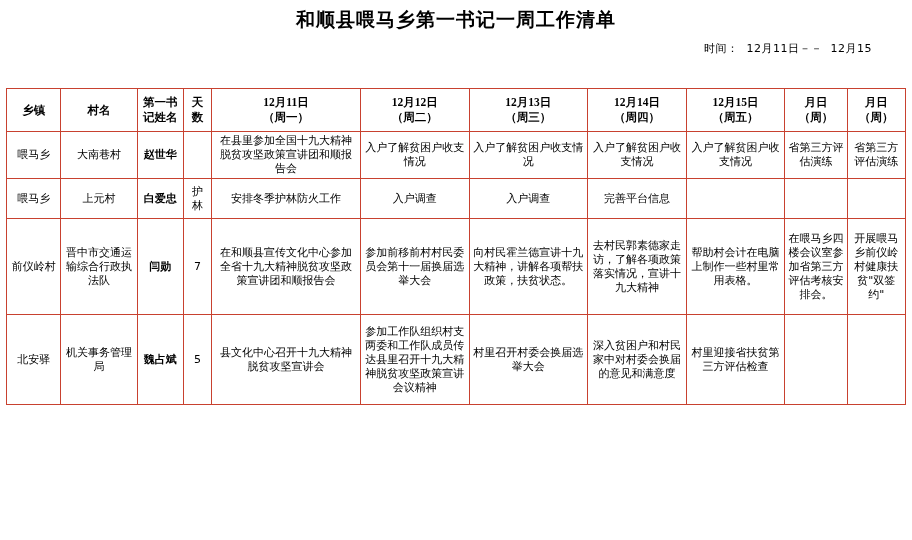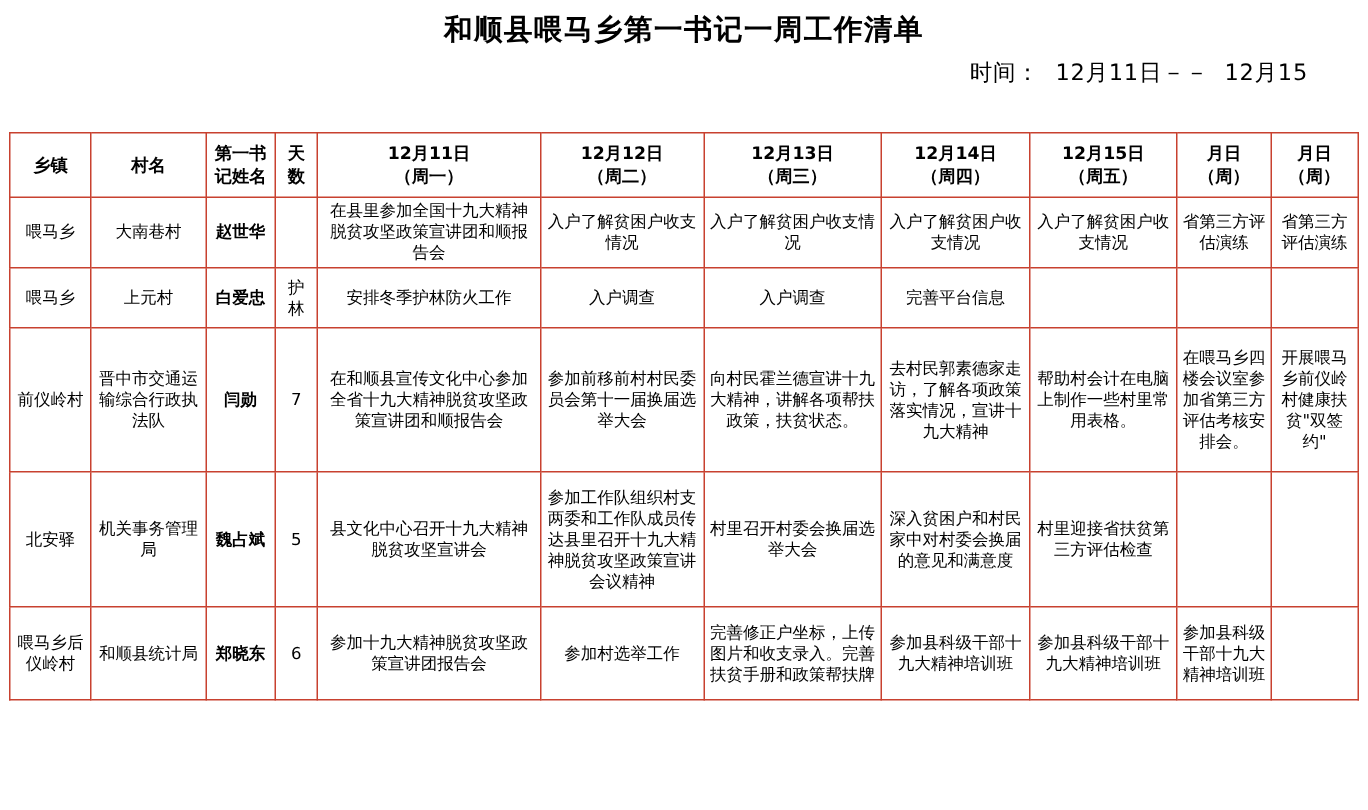--- a/index.html
+++ b/index.html
@@ -28,21 +28,21 @@
     font-weight: bold;
     letter-spacing: 1px;
     padding-top: 7px;
     padding-bottom: 6px;
     font-family: "DejaVu Serif", "Liberation Serif", serif;
   }
   .meta-row {
     display: flex;
     justify-content: flex-end;
     align-items: center;
-    font-size: 15px;
+    font-size: 11px;
     padding-right: 34px;
     padding-bottom: 4px;
     height: 18px;
   }
   .meta-row .meta-text {
     white-space: pre;
     letter-spacing: 0.5px;
   }
   table.sheet {
     border-collapse: collapse;
@@ -59,20 +59,21 @@
     padding: 2px 3px;
     word-break: break-all;
   }
   thead td {
     font-weight: bold;
     font-size: 11.5px;
     height: 38px;
   }
   td.head-date {
     font-weight: bold;
+    font-family: Liberation Serif, serif;
   }
   td.cell-text {
     text-align: left;
     padding: 3px 4px;
   }
   td.center {
     text-align: center;
   }
   .dual-line {
     display: block;
@@ -202,29 +203,16 @@
         <td class="center vcenter-name">魏占斌</td>
         <td class="center">5</td>
         <td class="cell-text">县文化中心召开十九大精神脱贫攻坚宣讲会</td>
         <td class="cell-text">参加工作队组织村支两委和工作队成员传达县里召开十九大精神脱贫攻坚政策宣讲会议精神</td>
         <td class="cell-text">村里召开村委会换届选举大会</td>
         <td class="cell-text">深入贫困户和村民家中对村委会换届的意见和满意度</td>
         <td class="cell-text">村里迎接省扶贫第三方评估检查</td>
         <td class="cell-text"></td>
         <td class="cell-text"></td>
       </tr>
-      <tr style="height:62px">
-        <td class="center">喂马乡后仪岭村</td>
-        <td class="center">和顺县统计局</td>
-        <td class="center vcenter-name">郑晓东</td>
-        <td class="center">6</td>
-        <td class="cell-text">参加十九大精神脱贫攻坚政策宣讲团报告会</td>
-        <td class="cell-text">参加村选举工作</td>
-        <td class="cell-text">完善修正户坐标，上传图片和收支录入。完善扶贫手册和政策帮扶牌</td>
-        <td class="cell-text">参加县科级干部十九大精神培训班</td>
-        <td class="cell-text">参加县科级干部十九大精神培训班</td>
-        <td class="cell-text">参加县科级干部十九大精神培训班</td>
-        <td class="cell-text"></td>
-      </tr>
     </tbody>
   </table>
 
 </div>
 
 </body></html>

